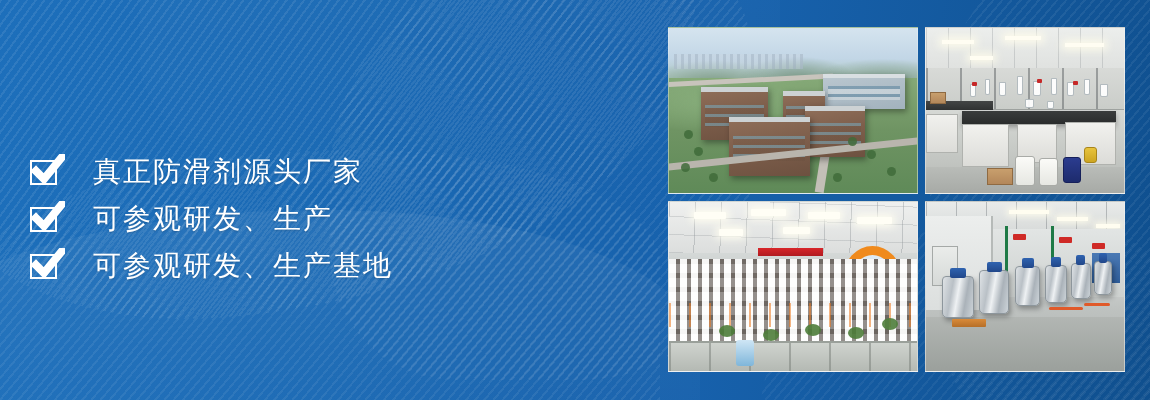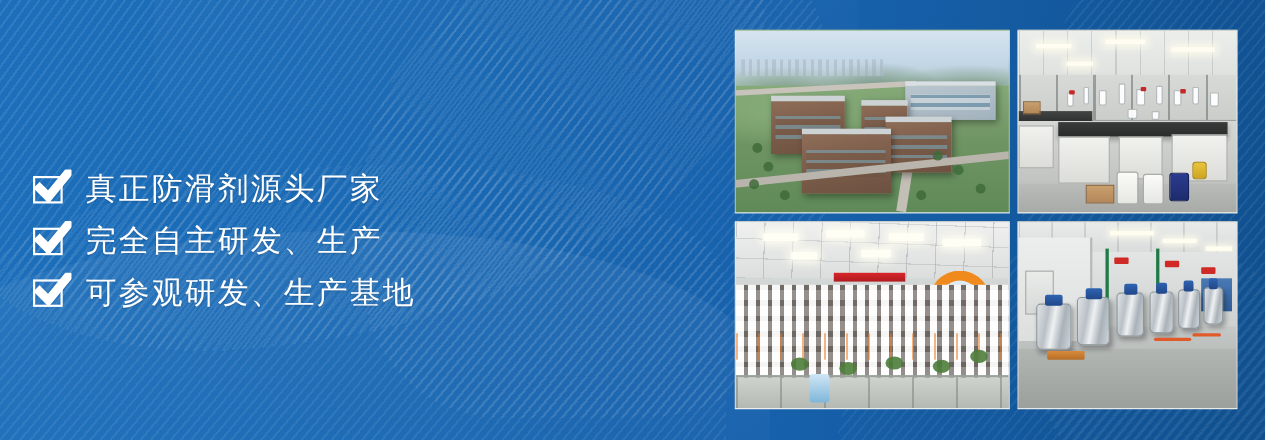--- a/index.html
+++ b/index.html
@@ -85,20 +85,21 @@
 
   .feature-list{
     position:absolute;
     left:30px; top:148px;
     list-style:none;
   }
   .feature-item{
     display:flex;
     align-items:center;
     height:47px;
+    gap:15px;
   }
   .checkbox-icon{
     position:relative;
     width:32px; height:30px;
     flex:0 0 32px;
     margin-right:16px;
   }
   .checkbox-icon .box{
     position:absolute;
     left:0; top:3px;
@@ -450,21 +451,21 @@
         <span class="feature-text">真正防滑剂源头厂家</span>
       </li>
 
       <li class="feature-item">
         <span class="checkbox-icon">
           <span class="box"></span>
           <svg viewBox="0 0 34 34" aria-hidden="true">
             <path d="M5 17 L13 25 L31 3" fill="none" stroke="#ffffff" stroke-width="8" stroke-linecap="square" stroke-linejoin="miter"></path>
           </svg>
         </span>
-        <span class="feature-text">完全自主研发、生产</span>
+        <span class="feature-text">可参观研发、生产</span>
       </li>
 
       <li class="feature-item">
         <span class="checkbox-icon">
           <span class="box"></span>
           <svg viewBox="0 0 34 34" aria-hidden="true">
             <path d="M5 17 L13 25 L31 3" fill="none" stroke="#ffffff" stroke-width="8" stroke-linecap="square" stroke-linejoin="miter"></path>
           </svg>
         </span>
         <span class="feature-text">可参观研发、生产基地</span>

